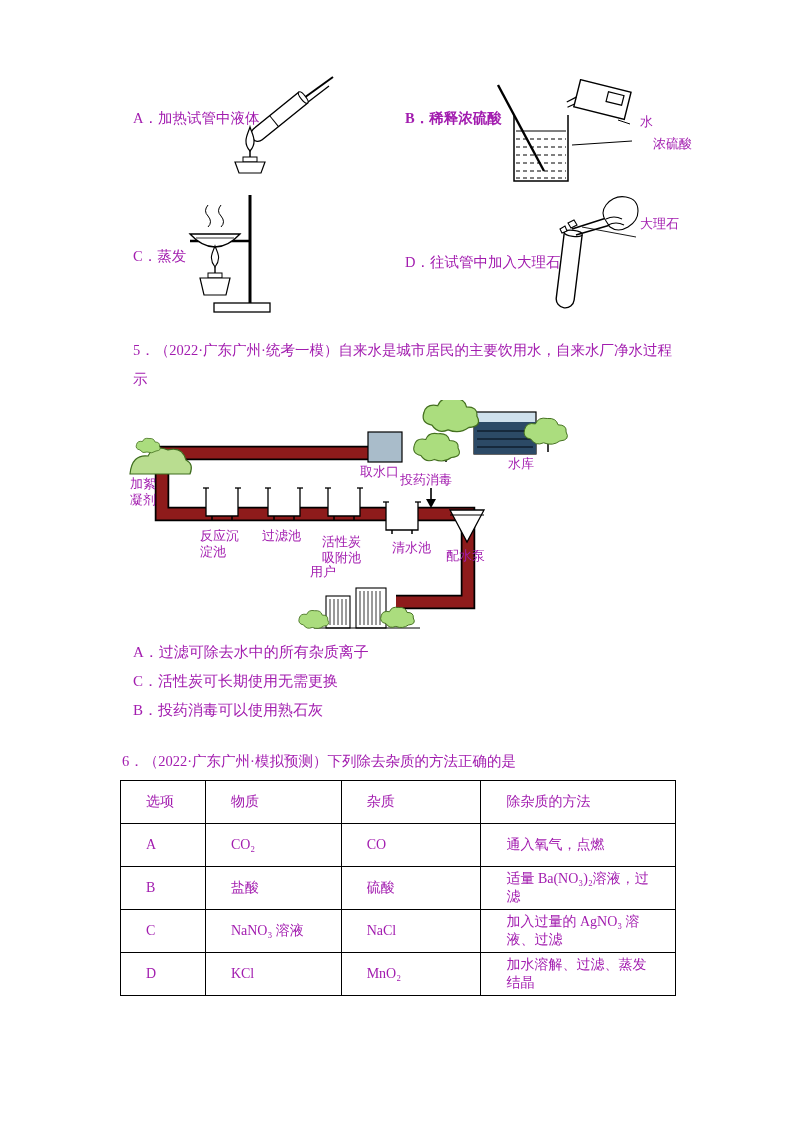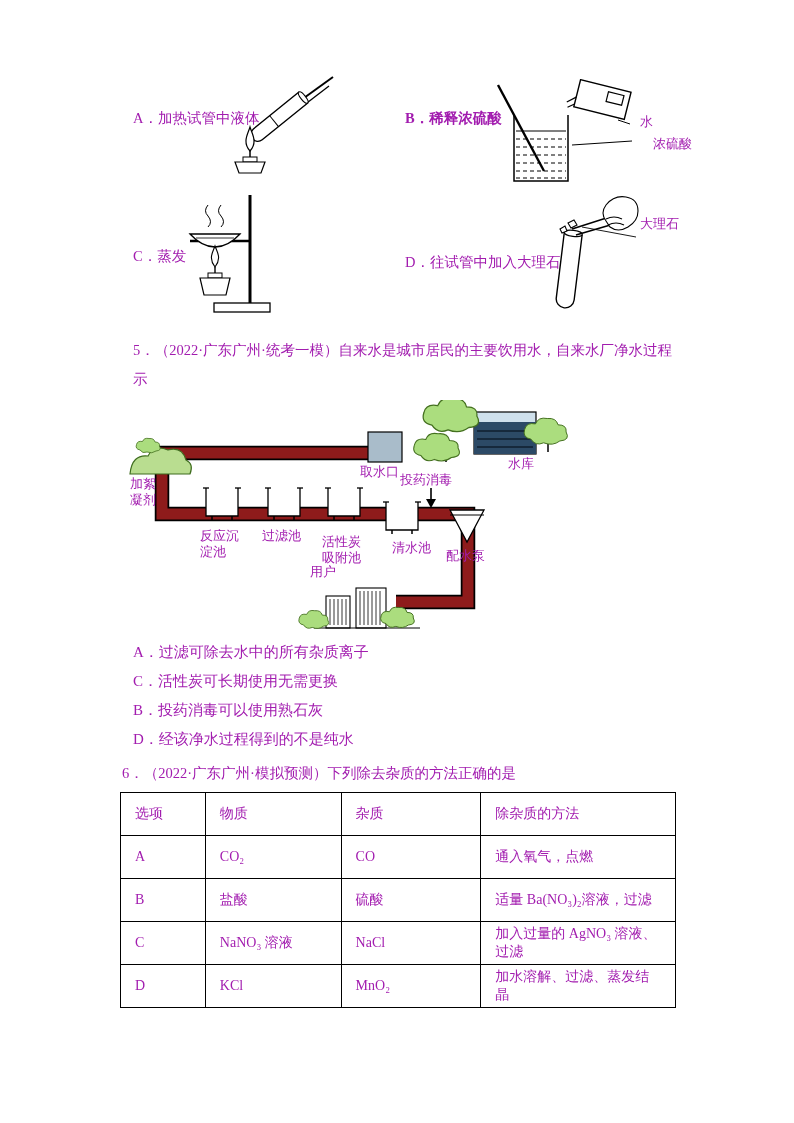--- a/index.html
+++ b/index.html
@@ -21,31 +21,31 @@
   .pos-label-b { left:285px; top:38px;font-weight:bold; }
   .pos-fig-b   { left:372px; top:8px;  width:200px; height:114px; }
   .pos-label-c { left:13px;  top:176px; }
   .pos-fig-c   { left:58px;  top:118px; }
   .pos-label-d { left:285px; top:182px; }
   .pos-fig-d   { left:390px; top:122px; width:190px; height:120px; }
 
   
   .stem  { margin:16px 0 0 13px; font-size:14.5px; line-height:29px; }
   .options { margin:8px 0 0 13px; font-size:15px; line-height:29px; }
-  .q6-stem { margin:8px 0 0 2px; font-size:14.5px; line-height:22px; }
+  .q6-stem { margin:25px 0 0 2px; font-size:14.5px; line-height:22px; }
 
   
   .water-diagram { position:relative; width:560px; height:230px; margin:6px 0 0 8px; }
   .dg-label { position:absolute; font-size:13px; line-height:1.22; }
   .nw { white-space:nowrap; }
 
   
   table.q6-table { margin-top:8px; border-collapse:collapse; width:556px; font-size:14px; }
   .q6-table th, .q6-table td {
-    border:1px solid #000; padding:0 14px; height:43px;
+    border:1px solid #000; padding:0 25px; height:43px;
     font-weight:400; text-align:left; vertical-align:middle;
   }
 
   .answers { margin:34px 0 0 10px; font-size:14.5px; }
   .answers span { display:inline-block; width:140px; }
   .answers span:last-child { width:auto; }
 </style>
 </head>
 <body>
 
@@ -215,21 +215,20 @@
       <span class="dg-label nw" style="left:256px; top:140px;margin-left:8px;">清水池</span>
       <span class="dg-label nw" style="left:272px; top:72px;">投药消毒</span>
       <span class="dg-label nw" style="left:318px; top:148px;">配水泵</span>
       <span class="dg-label nw" style="left:182px; top:164px;">用户</span>
     </div>
 
     <div class="options">
       <div>A．过滤可除去水中的所有杂质离子</div>
       <div>C．活性炭可长期使用无需更换</div>
       <div>B．投药消毒可以使用熟石灰</div>
-      <div>D．经该净水过程得到的不是纯水</div>
     </div>
 
     <div class="q6-stem">6．（2022·广东广州·模拟预测）下列除去杂质的方法正确的是</div>
 
     <table class="q6-table">
       <colgroup>
         <col style="width:85px">
           <col style="width:136px">
           <col style="width:140px">
           <col style="width:195px">

